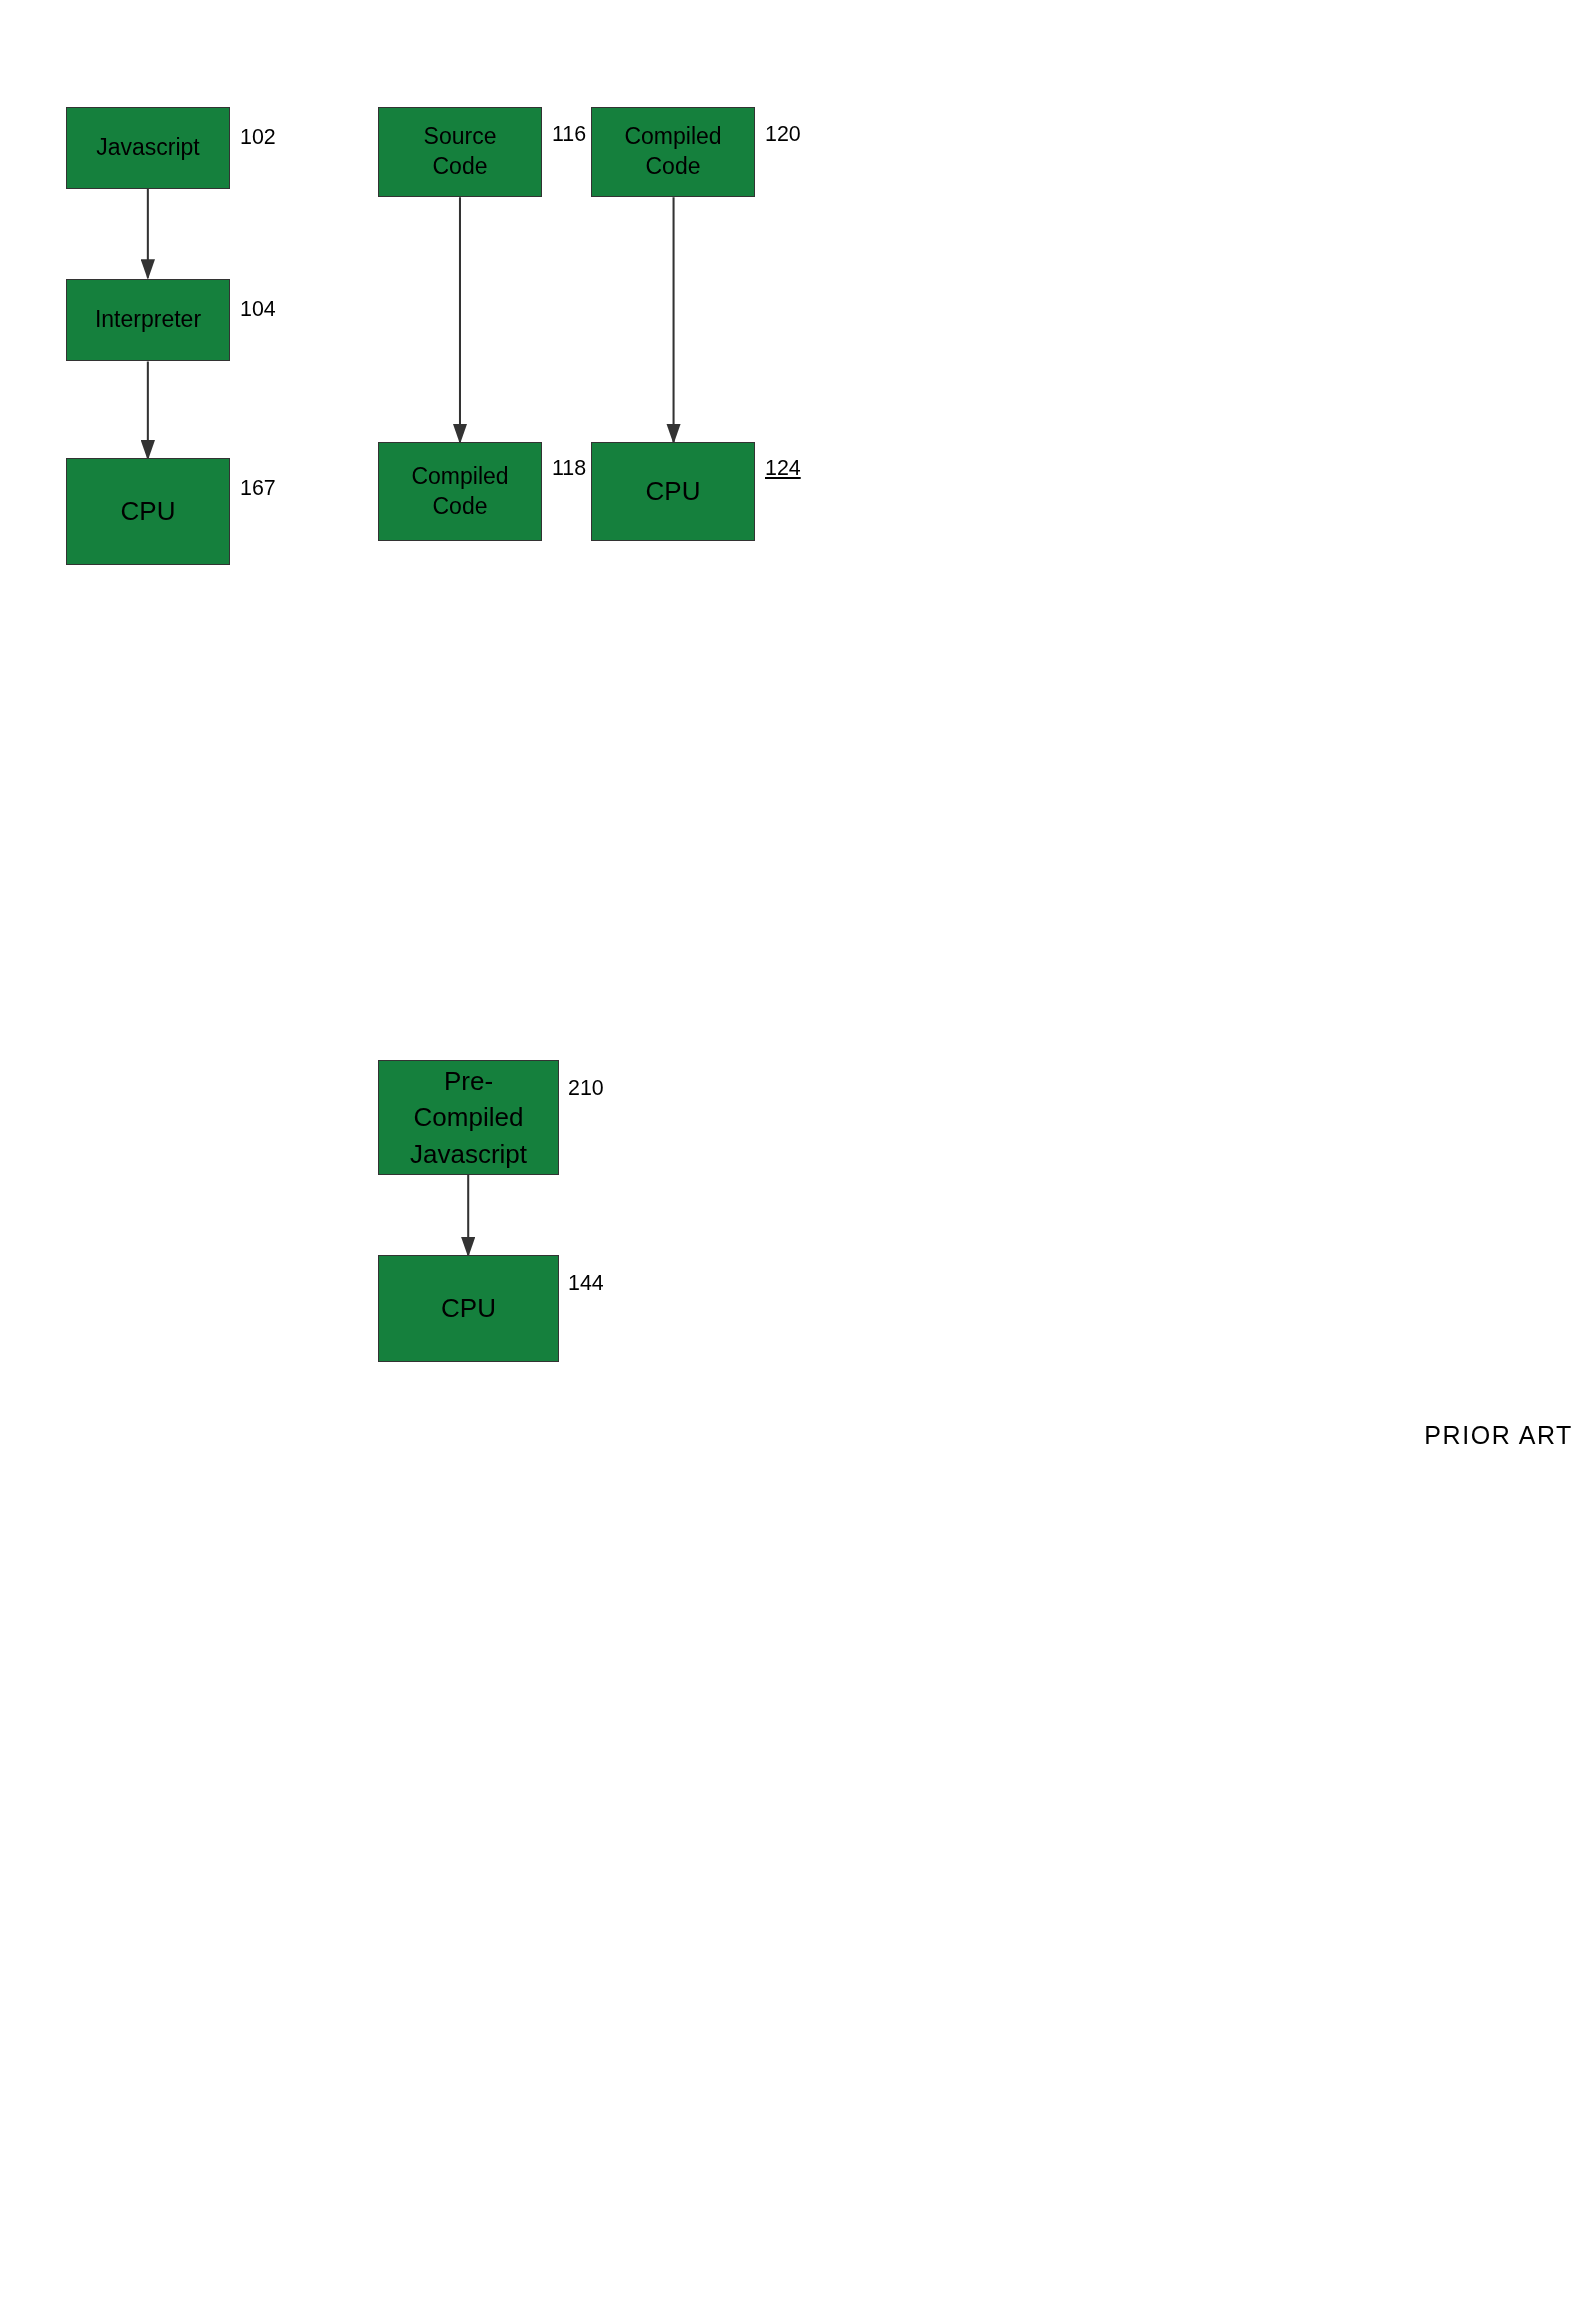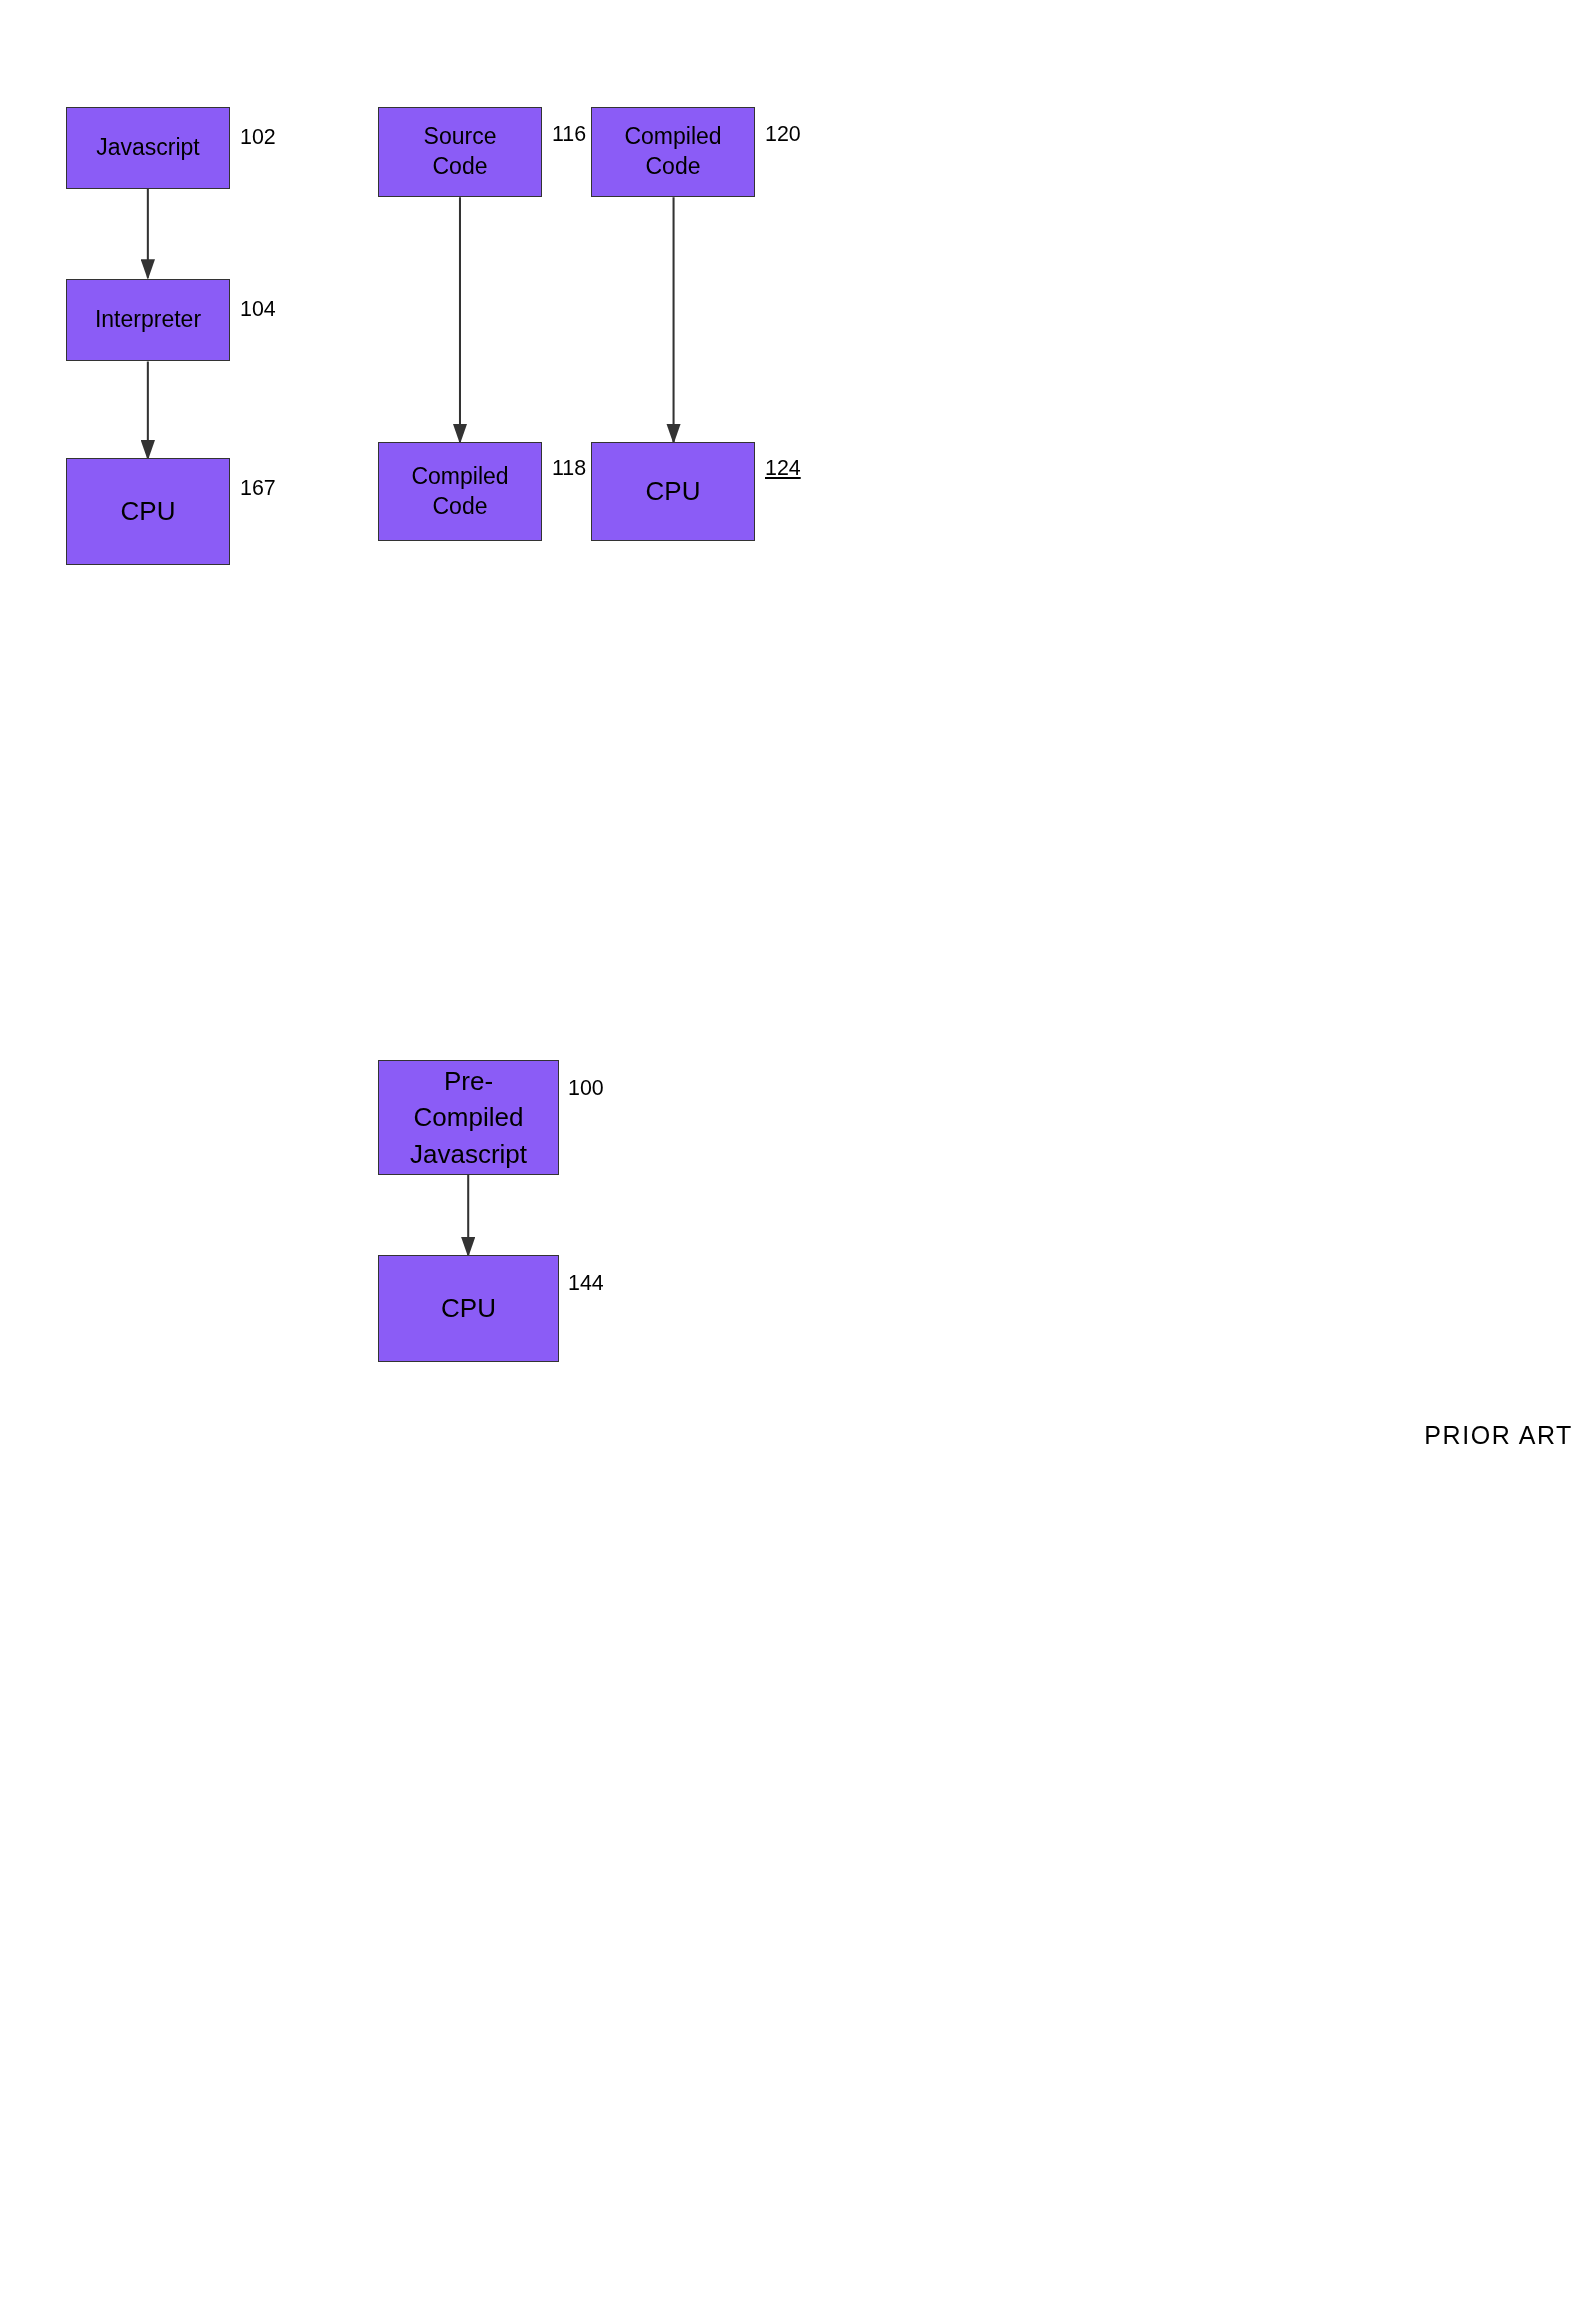--- a/index.html
+++ b/index.html
@@ -16,21 +16,21 @@
       width: 1573px;
       min-height: 2319px;
       position: relative;
       background: #fff;
     }
 
     
     .box {
       position: absolute;
       border: 1.6px solid #333;
-      background: #8b5cf6;
+      background: #15803d;
       display: flex;
       align-items: center;
       justify-content: center;
       text-align: center;
       font-size: 23px;
       font-family: Arial, sans-serif;
       color: #000;
       line-height: 1.3;
     }
 
@@ -126,21 +126,21 @@
   <span class="ref-label" style="left:765px; top:122px;">120</span>
 
   <div class="box" style="left:591px; top:442px; width:164px; height:99px; font-size:26px;">
     <span>CPU</span>
   </div>
   <span class="ref-label" style="left:765px; top:456px;text-decoration:underline;">124</span>
 
   <div class="box" style="left:378px; top:1060px; width:181px; height:115px; font-size:26px; line-height:1.4;">
     <span>Pre-<br>Compiled<br>Javascript</span>
   </div>
-  <span class="ref-label" style="left:568px; top:1076px;">100</span>
+  <span class="ref-label" style="left:568px; top:1076px;">210</span>
 
   <div class="box" style="left:378px; top:1255px; width:181px; height:107px; font-size:26px;">
     <span>CPU</span>
   </div>
   <span class="ref-label" style="left:568px; top:1271px;">144</span>
 
   <div class="bottom-label" style="left:0; right:0; top:1421px; font-size:25px; letter-spacing:1.6px;">
     <span>PRIOR ART</span>
   </div>
 

